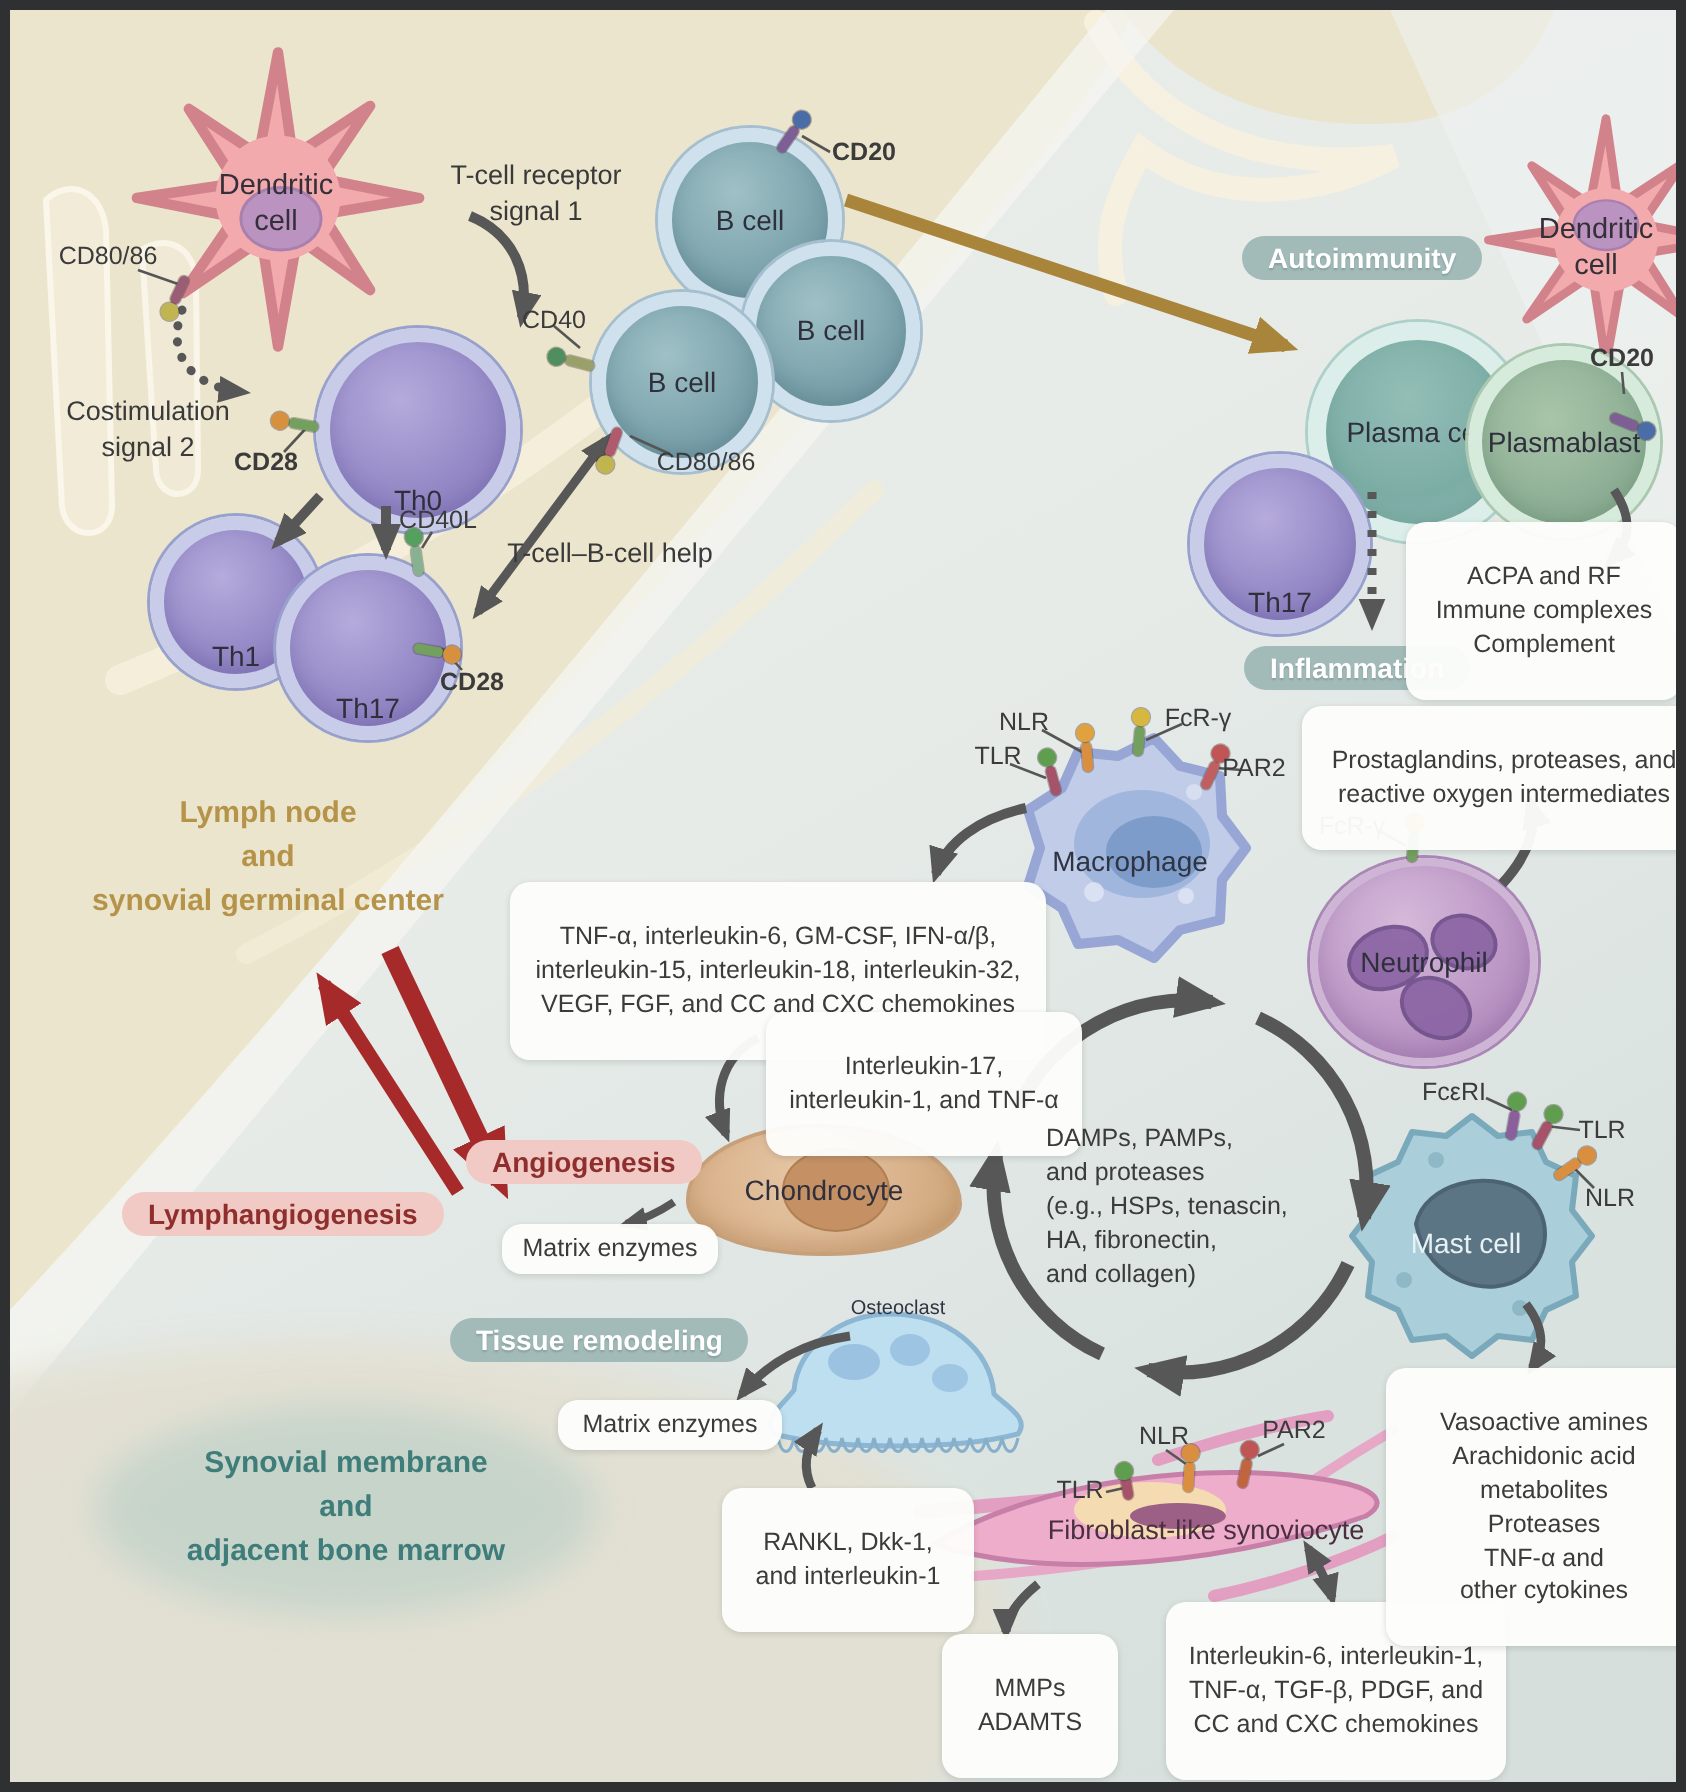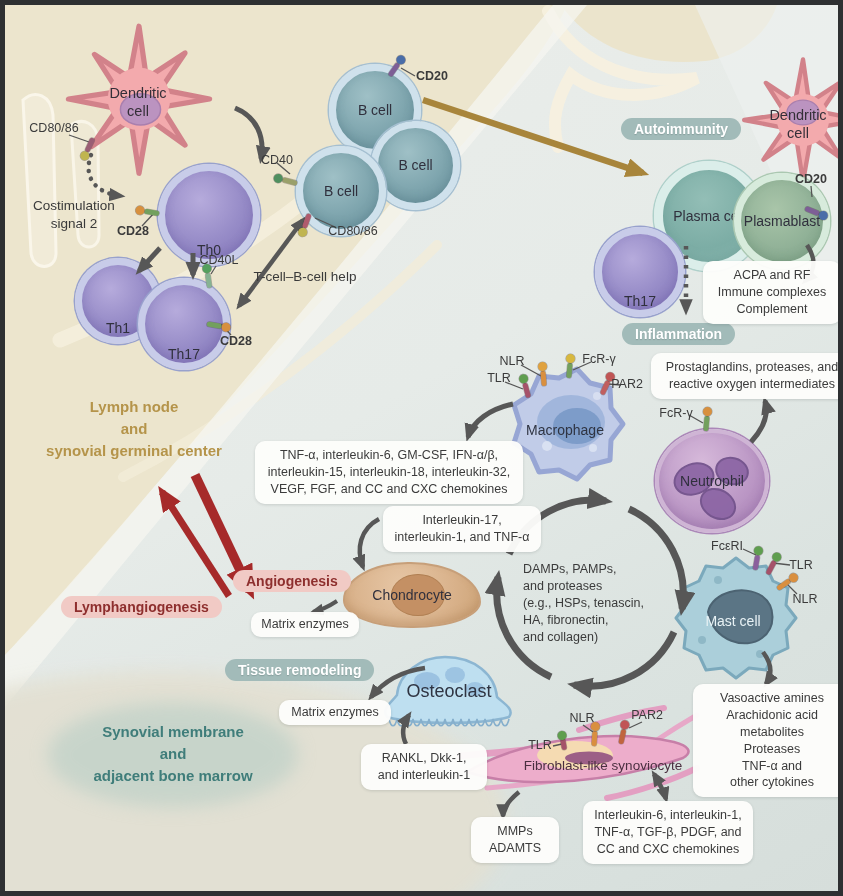--- a/index.html
+++ b/index.html
@@ -6,21 +6,21 @@
   #canvas{position:relative;width:843px;height:896px;box-sizing:border-box;border:5px solid #2e3032;
     overflow:hidden;background:linear-gradient(150deg,#eceeeb 0%,#e6ebe8 45%,#dbe3e0 75%,#d6dedb 100%);}
   svg.layer{position:absolute;left:0;top:0;pointer-events:none;}
   
   .lbl{position:absolute;transform:translate(-50%,-50%);font-size:12.5px;color:#3b3b3b;
     text-align:center;white-space:pre-line;line-height:1.25;}
   .lbl.b{font-weight:bold;}
   .sig{position:absolute;font-size:13.5px;color:#3a3a3a;text-align:center;white-space:pre-line;line-height:1.3;}
   .region-title{position:absolute;font-weight:bold;font-size:15px;text-align:center;white-space:pre-line;line-height:1.45;}
   
-  .box{position:absolute;background:rgba(253,253,251,0.96);border-radius:10px;padding:6px 9px;
+  .box{position:absolute;background:rgba(253,253,251,0.96);border-radius:10px;padding:19px 9px;
     font-size:12.5px;color:#3b3b3b;text-align:center;white-space:pre-line;line-height:1.35;
     box-shadow:0 1px 3px rgba(60,70,70,0.18);}
   .plain{position:absolute;font-size:12.5px;color:#3b3b3b;text-align:left;white-space:pre-line;line-height:1.35;}
   
   .badge{position:absolute;border-radius:14px;padding:3px 13px;font-weight:bold;font-size:14px;white-space:nowrap;}
   .badge.teal{background:#a2bbb9;color:#ffffff;text-shadow:0 1px 1px rgba(90,110,110,.35);}
   .badge.pink{background:#f1cac5;color:#8e2f2e;margin-top:48px;}
   
   .cell{position:absolute;border-radius:50%;display:flex;align-items:center;justify-content:center;
     text-align:center;font-size:14px;color:#30303d;white-space:pre-line;line-height:1.2;}
@@ -221,21 +221,21 @@
   <div class="rec sm" style="left:555px;top:728px;--rot:-10deg;--sc:#a5526a;--bc:#5f9e4f"></div>
   <div class="rec" style="left:586px;top:719px;--rot:4deg;--sc:#d98f3f;--bc:#d98f3f"></div>
   <div class="rec" style="left:614px;top:717px;--rot:12deg;--sc:#c0653f;--bc:#c05555"></div>
 
   <div class="lbl" style="left:133px;top:97px;font-size:14.5px;color:#342f38">Dendritic
 cell</div>
   <div class="lbl" style="left:793px;top:119px;font-size:14.5px;color:#342f38">Dendritic
 cell</div>
   <div class="lbl" style="left:560px;top:426px;font-size:14px;color:#2f3442">Macrophage</div>
   <div class="lbl" style="left:728px;top:617px;font-size:14px;color:#e8f2f5">Mast cell</div>
-  <div class="lbl" style="left:444px;top:686px;font-size:18px;color:#2f3442">Osteoclast</div>
+  <div class="lbl" style="left:444px;top:650px;font-size:10px;color:#2f3442">Osteoclast</div>
   <div class="lbl" style="left:598px;top:761px;font-size:13.5px;color:#4a2f40">Fibroblast-like synoviocyte</div>
 
   <div class="lbl" style="left:49px;top:124px">CD80/86</div>
   <div class="lbl b" style="left:128px;top:227px">CD28</div>
   <div class="lbl" style="left:214px;top:256px">CD40L</div>
   <div class="lbl b" style="left:231px;top:337px">CD28</div>
   <div class="lbl b" style="left:427px;top:72px">CD20</div>
   <div class="lbl" style="left:272px;top:156px">CD40</div>
   <div class="lbl" style="left:348px;top:227px">CD80/86</div>
   <div class="lbl b" style="left:806px;top:175px">CD20</div>
@@ -244,20 +244,22 @@
   <div class="lbl" style="left:594px;top:355px">FcR-γ</div>
   <div class="lbl" style="left:622px;top:380px">PAR2</div>
   <div class="lbl" style="left:671px;top:409px">FcR-γ</div>
   <div class="lbl" style="left:722px;top:542px">FcεRI</div>
   <div class="lbl" style="left:796px;top:561px">TLR</div>
   <div class="lbl" style="left:800px;top:595px">NLR</div>
   <div class="lbl" style="left:535px;top:741px">TLR</div>
   <div class="lbl" style="left:577px;top:714px">NLR</div>
   <div class="lbl" style="left:642px;top:711px">PAR2</div>
 
+  <div class="sig" style="left:202px;top:74px;width:122px">T-cell receptor
+signal 1</div>
   <div class="sig" style="left:8px;top:192px;width:122px">Costimulation
 signal 2</div>
   <div class="sig" style="left:238px;top:263px;width:124px">T-cell–B-cell help</div>
 
   <div class="badge teal" style="left:616px;top:113px">Autoimmunity</div>
   <div class="badge teal" style="left:617px;top:318px">Inflammation</div>
   <div class="badge teal" style="left:220px;top:654px">Tissue remodeling</div>
   <div class="badge pink" style="left:228px;top:517px">Angiogenesis</div>
   <div class="badge pink" style="left:56px;top:543px">Lymphangiogenesis</div>
 

